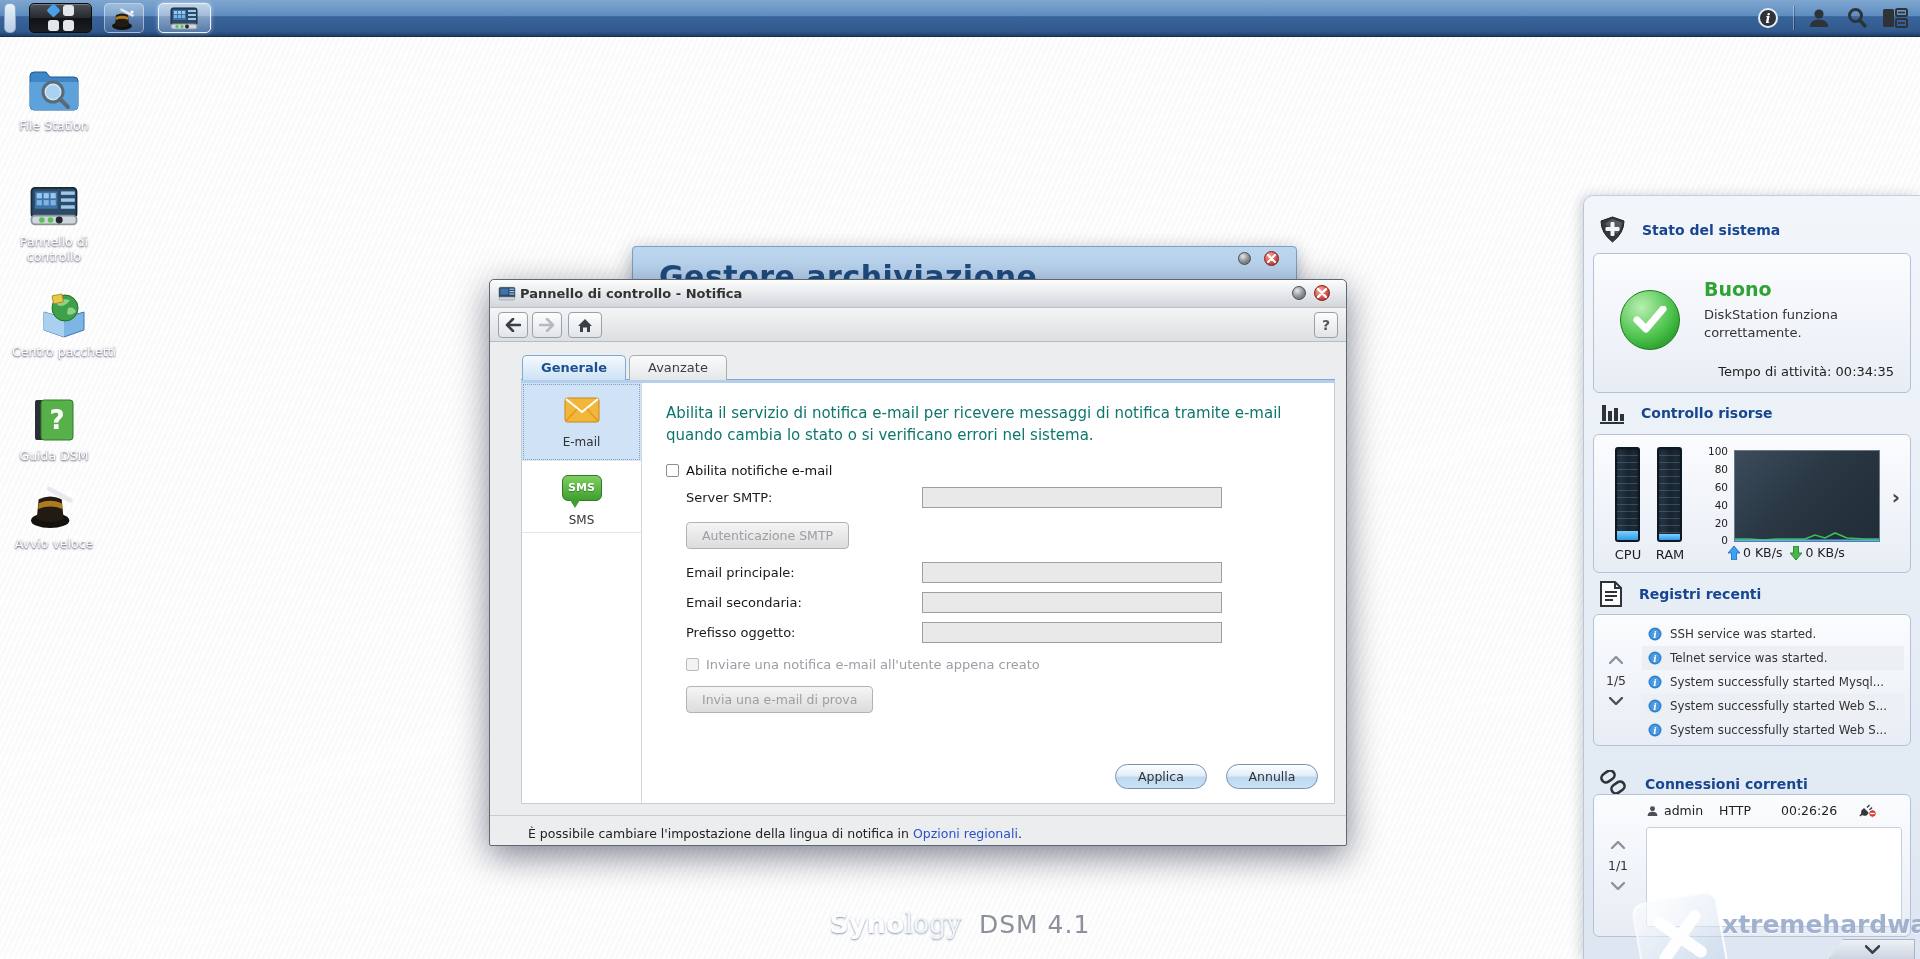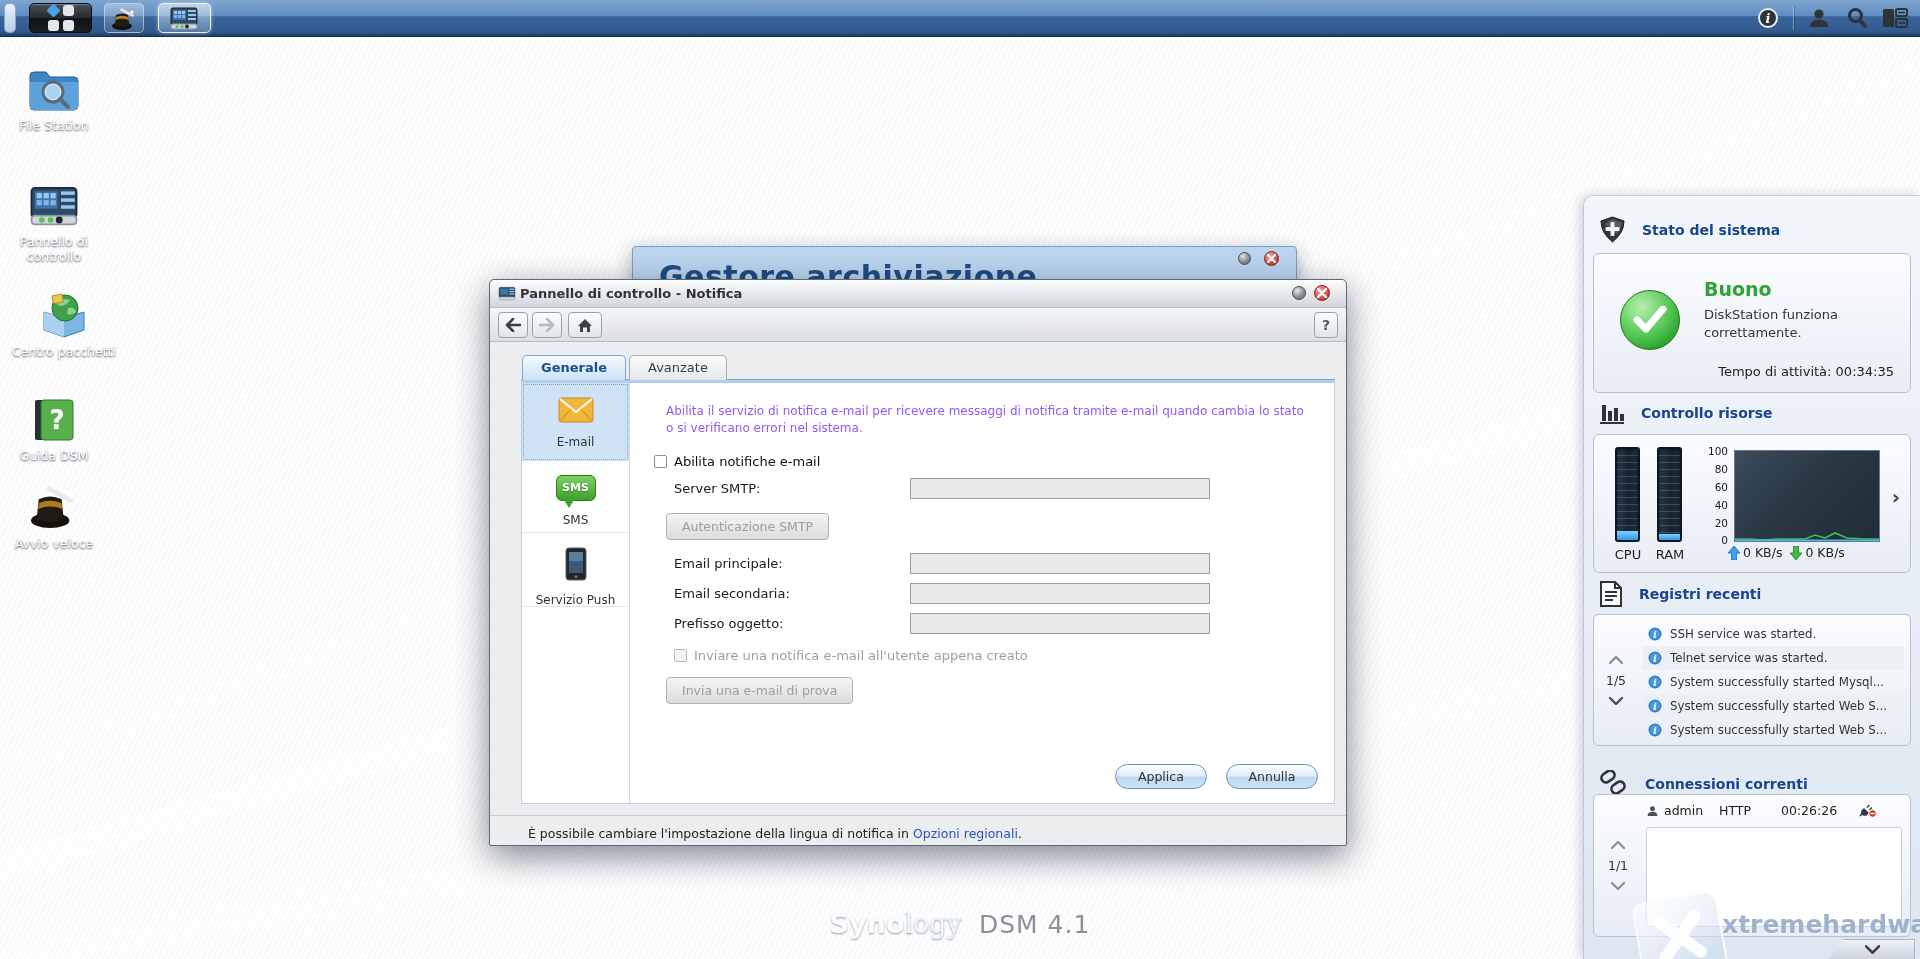--- a/index.html
+++ b/index.html
@@ -64,30 +64,30 @@
   .tab { height:25px; padding:0 18px; line-height:24px; font-size:13px; border-radius:5px 5px 0 0; margin-right:3px; cursor:pointer; }
   .tab.active { background:linear-gradient(to bottom,#f4fafe,#cde2f6); border:1px solid #7fa9d2; border-bottom:none; color:#1d4f8f; font-weight:bold; }
   .tab.inactive { background:linear-gradient(to bottom,#fbfbfb,#e4e6e8); border:1px solid #a9aeb4; border-bottom:none; color:#3a3f44; }
   #tabline { position:absolute; left:31px; top:37px; width:814px; height:4px; background:#b3cfec; border-top:1px solid #7fa9d2; z-index:2; }
   #panel { position:absolute; left:31px; top:41px; width:814px; height:421px; background:#fff; border:1px solid #c6cdd6; border-top:none; display:flex; }
   #dlg-sidebar { width:135px; border-right:1px solid #d4d8dd; }
   .side-item { position:relative; text-align:center; border-bottom:1px solid #e2e5e9; cursor:pointer; padding-top:14px; }
   .side-item .slbl { font-size:12px; color:#333; margin-top:8px; padding-bottom:10px; }
   .side-item.selected { background:#cfe2f6; outline:1px dotted #7aa3cc; outline-offset:-2px; }
   #form { position:relative; flex:1; padding:20px 20px 0 24px; }
-  #form-desc { width:648px; font-size:12px; color:#8b5cf6; line-height:1.45;margin-left:12px; }
+  #form-desc { width:648px; font-size:15px; color:#0f766e; line-height:1.45; }
   .cbrow { display:flex; align-items:center; margin-top:16px; }
   .cb { width:13px; height:13px; background:#fff; border:1px solid #8a8f96; border-radius:2px; margin-right:7px; flex:none; }
   .cb.dis { background:#f3f3f3; border-color:#b8bcc0; }
   .cblbl { font-size:13px; color:#111; }
   .cblbl.dis { color:#9a9fa5; }
   .frow { display:flex; align-items:center; margin-top:9px; }
   .frow .flab { width:256px; padding-left:20px; font-size:13px; color:#1a1a1a; }
   .txt { width:300px; height:21px; background:#e9e9e9; border:1px solid #9aa0a6; font-size:12.5px; color:#6a6f75; padding:0 5px; font-family:"DejaVu Sans",sans-serif; }
-  .gbtn { display:inline-block; margin:14px 0 4px 12px; padding:5px 15px; font-size:12.5px; color:#9a9fa5;
+  .gbtn { display:inline-block; margin:14px 0 4px 20px; padding:5px 15px; font-size:12.5px; color:#9a9fa5;
     background:linear-gradient(to bottom,#f5f5f5,#dcdcdc); border:1px solid #b0b4b8; border-radius:4px; cursor:default; }
   #action-row { position:absolute; right:16px; bottom:14px; }
   .pill { display:inline-block; min-width:92px; text-align:center; padding:4px 14px; margin-left:14px; font-size:12.5px; color:#333;
     background:linear-gradient(to bottom,#fefefe 0%,#e2eef9 45%,#bcd8f0 55%,#cde3f5 100%);
     border:1px solid #7191b4; border-radius:13px; box-shadow:inset 0 1px 0 #fff; cursor:pointer; }
   #dlg-footer { position:absolute; left:0; top:473px; width:100%; border-top:1px solid #c8cdd4; padding:10px 0 0 38px; font-size:12.5px; color:#222; background:#ebedee; }
   #dlg-footer a { color:#2a50c8; text-decoration:none; cursor:pointer; }
 
   
   #widgets { position:absolute; left:1583px; top:195px; width:337px; height:764px; z-index:15;
@@ -349,29 +349,20 @@
             </svg>
             <div class="slbl">E-mail</div>
           </div>
           <div class="side-item" style="height:72px">
             <div style="position:relative;display:inline-block">
               <div style="width:40px;height:26px;background:linear-gradient(to bottom,#7ed060,#3f9f2f);border:1px solid #2f7a22;border-radius:6px;color:#fff;font-weight:bold;font-size:11px;line-height:24px;text-align:center;text-shadow:0 1px 1px rgba(0,0,0,.3)">SMS</div>
               <div style="position:absolute;left:8px;top:25px;width:0;height:0;border-left:5px solid transparent;border-right:5px solid transparent;border-top:8px solid #3f9f2f"></div>
             </div>
             <div class="slbl" style="margin-top:12px">SMS</div>
           </div>
-          <div class="side-item" style="height:74px">
-            <svg width="22" height="34" viewBox="0 0 22 34">
-              <rect x="1" y="1" width="20" height="32" rx="3" fill="#23272b" stroke="#5a6066"></rect>
-              <rect x="4" y="5" width="14" height="21" fill="#3c5a78"></rect>
-              <rect x="4" y="5" width="14" height="9" fill="#5a7e9e"></rect>
-              <circle cx="11" cy="29.5" r="1.6" fill="#6a7076"></circle>
-            </svg>
-            <div class="slbl">Servizio Push</div>
-          </div>
         </div>
         <div id="form">
           <div id="form-desc">Abilita il servizio di notifica e-mail per ricevere messaggi di notifica tramite e-mail quando cambia lo stato o si verificano errori nel sistema.</div>
           <div class="cbrow">
             <span class="cb"></span>
             <span class="cblbl">Abilita notifiche e-mail</span>
           </div>
           <div class="frow">
             <span class="flab">Server SMTP:</span>
             <input class="txt" disabled="" value="" style="">

